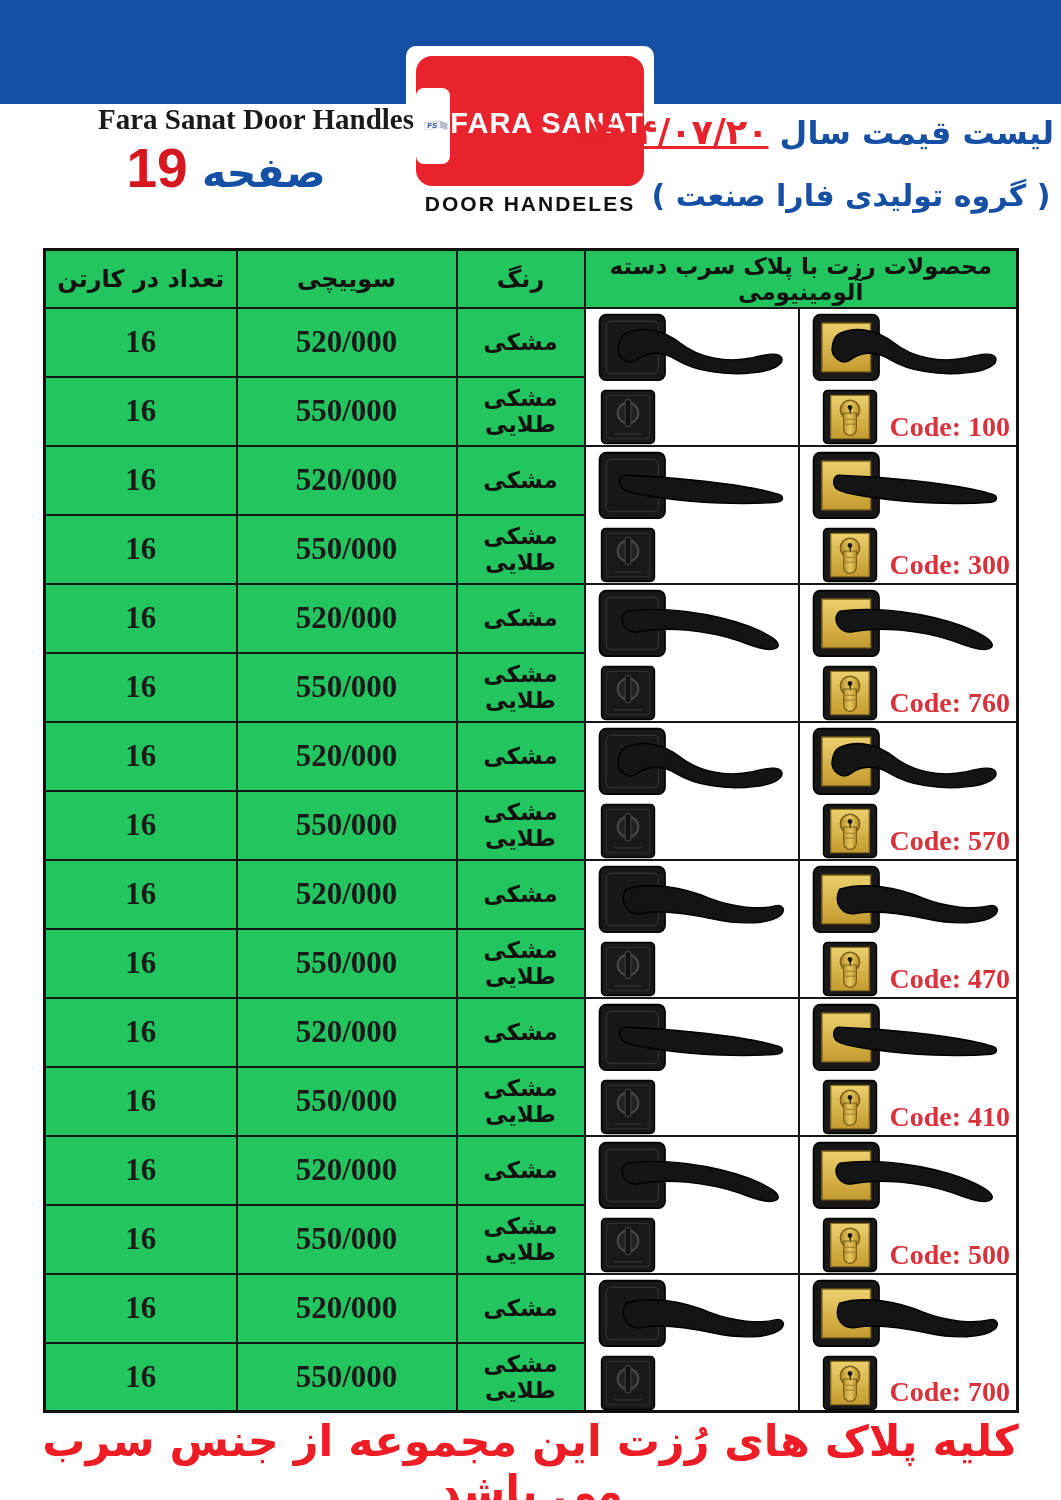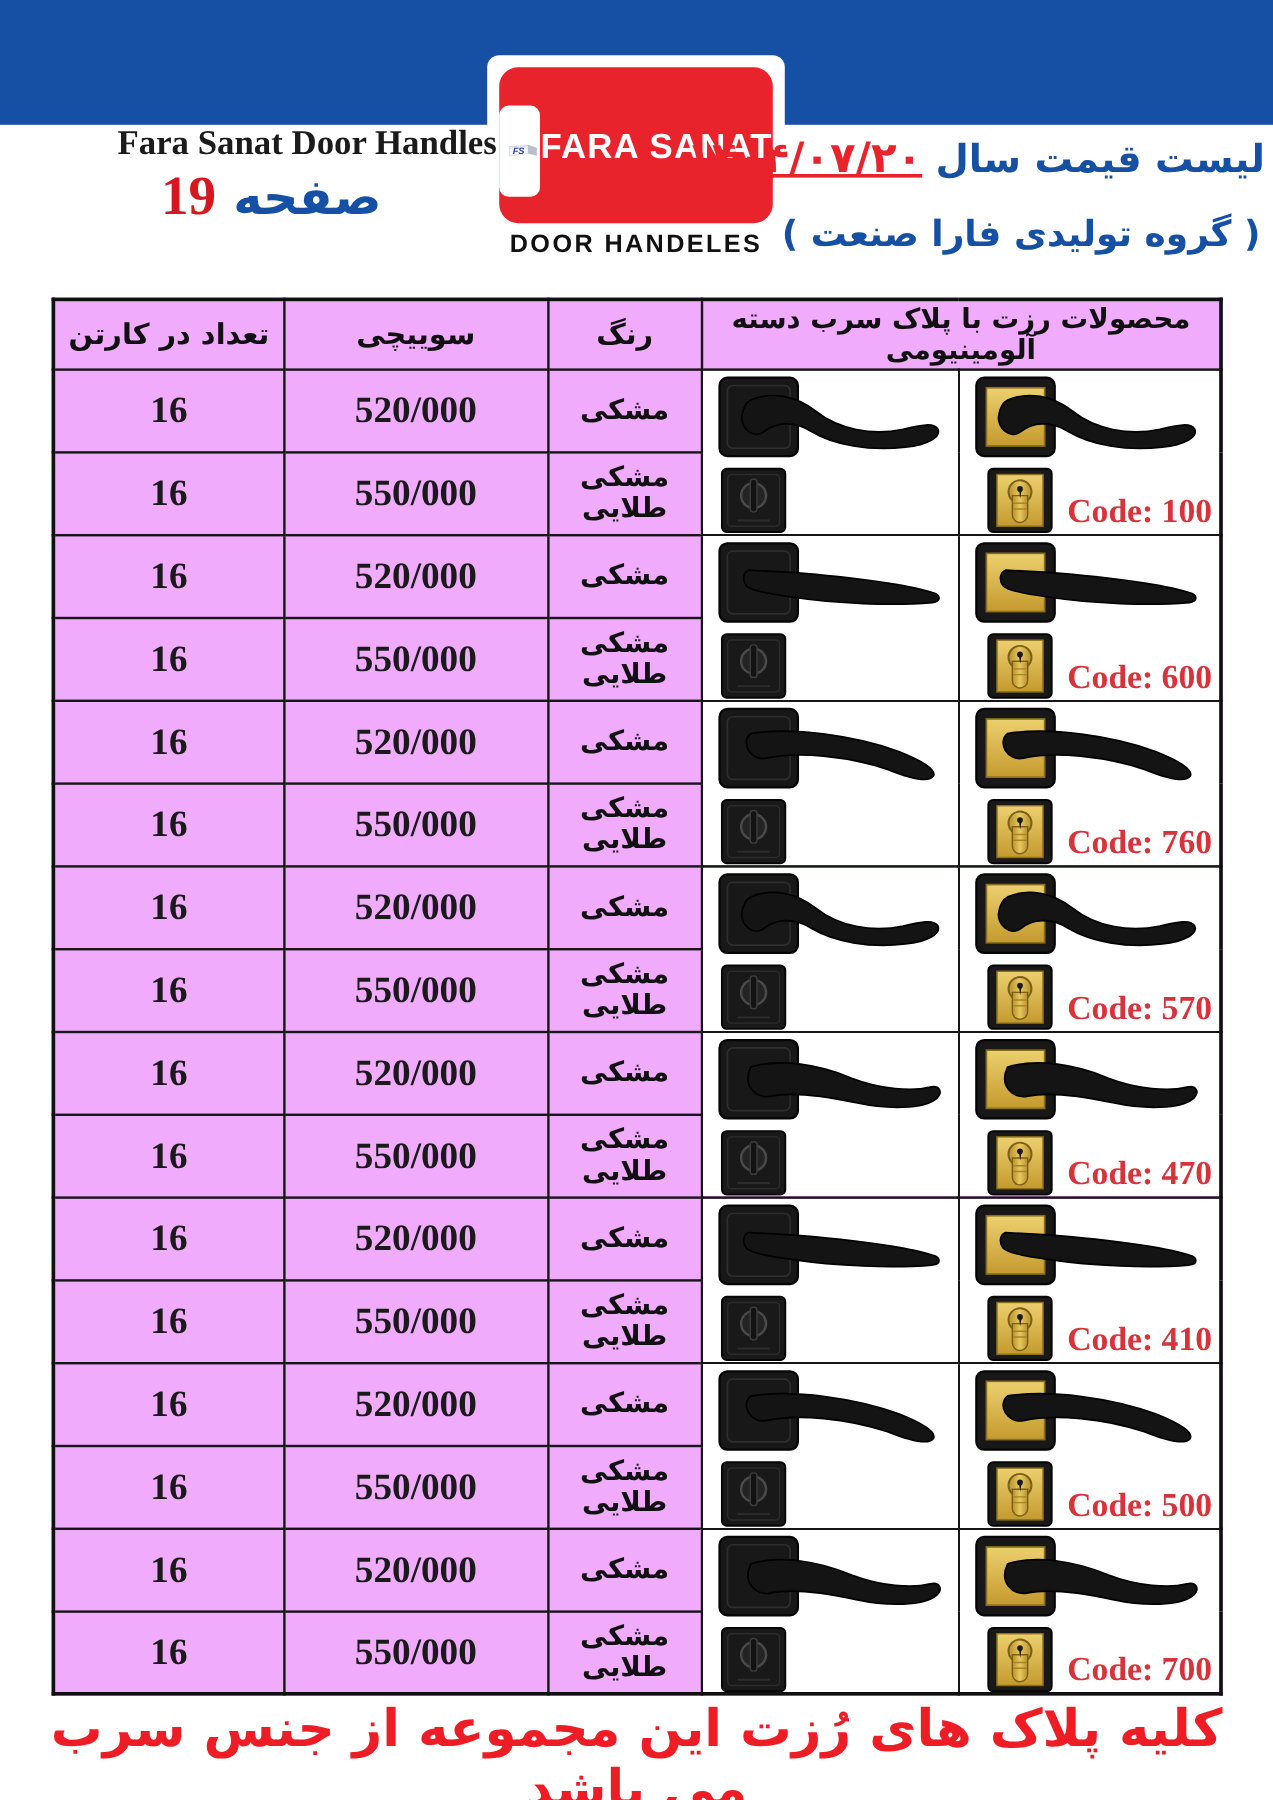--- a/index.html
+++ b/index.html
@@ -45,31 +45,31 @@
     font-family:"Liberation Serif","DejaVu Serif",serif;
     font-weight:bold;font-size:29px;color:#1b1b1b;line-height:1.1;text-align:right;
   }
   .hdr-left .tmp-list{
     direction:rtl;color:#e8232b;font-weight:bold;font-size:37px;line-height:1.2;
     margin-top:3px;
   }
   .hdr-left .page-line{direction:rtl;font-weight:bold;font-size:41px;line-height:1.1;margin-top:2px;}
   .hdr-left .page-word{color:#1650a4;}
   .hdr-left .page-num{
-    color:#d5181f;font-family:Liberation Serif, serif;font-size:46px;
+    color:#d5181f;font-family:Liberation Sans, sans-serif;font-size:55px;
   }
   
   .hdr-right{position:absolute;left:648px;top:110px;width:406px;text-align:center;direction:rtl;}
   .hdr-right .price-line{color:#1650a4;font-weight:bold;font-size:32px;line-height:1.3;white-space:nowrap;}
   .hdr-right .price-date{color:#e8232b;font-size:35px;text-decoration:underline;}
   .hdr-right .group-line{color:#1650a4;font-weight:bold;font-size:30px;margin-top:22px;white-space:nowrap;}
   
   table.price-table{
     position:absolute;left:43px;top:248px;width:973px;
-    border-collapse:collapse;table-layout:fixed;background:#f0abfc;
+    border-collapse:collapse;table-layout:fixed;background:#22c55e;
     border:3px solid #111111;
   }
   table.price-table col.c1{width:192px;}
   table.price-table col.c2{width:220px;}
   table.price-table col.c3{width:128px;}
   table.price-table col.c4{width:214px;}
   table.price-table col.c5{width:219px;}
   table.price-table th, table.price-table td{
     border:2px solid #161616;padding:0;text-align:center;vertical-align:middle;
     overflow:hidden;
@@ -247,21 +247,21 @@
           <rect x="2" y="2" width="66" height="66" rx="5" fill="#191919" stroke="#050505" stroke-width="2"></rect>
           <rect x="11" y="8" width="48" height="54" fill="url(#goldGrad)" stroke="#8a6d1d" stroke-width="1.5"></rect>
           <circle cx="35" cy="26" r="12" fill="url(#goldCyl)" stroke="#7c601a" stroke-width="2"></circle>
           <path d="M27 30 h16 v20 a8 8 0 0 1 -16 0 Z" fill="url(#goldCyl)" stroke="#7c601a" stroke-width="1.5"></path>
           <line x1="28" y1="38" x2="42" y2="38" stroke="#a5842a" stroke-width="1.5"></line>
           <line x1="28" y1="44" x2="42" y2="44" stroke="#a5842a" stroke-width="1.5"></line>
           <circle cx="35" cy="23" r="3" fill="#1b1b1b"></circle>
           <path d="M33.8 24 l1.4 9 l1.4 -9 Z" fill="#1b1b1b"></path>
         </svg>
       </div>
-      <div class="code-label"><span class="code-prefix">Code:</span> <span class="code-num">600</span></div>
+      <div class="code-label"><span class="code-prefix">Code:</span> <span class="code-num">300</span></div>
     </td>
   </tr>
   <tr>
     <td class="c-qty">16</td>
     <td class="c-price">550/000</td>
     <td class="c-color">مشکی طلایی</td>
   </tr>
 
   <tr>
     <td class="c-qty">16</td>

